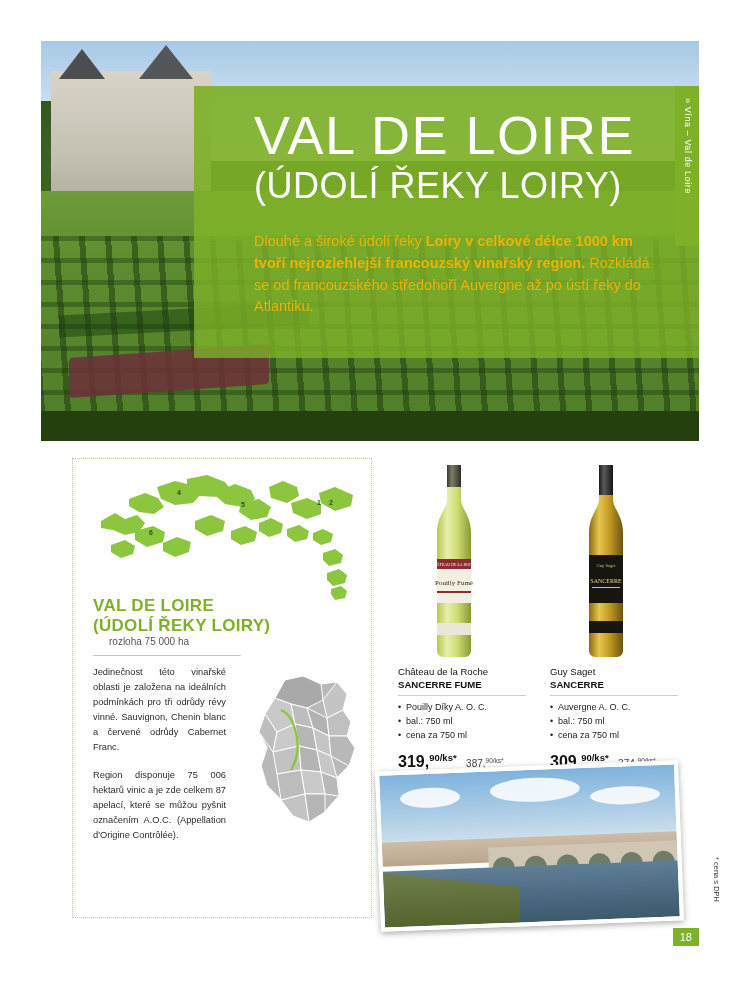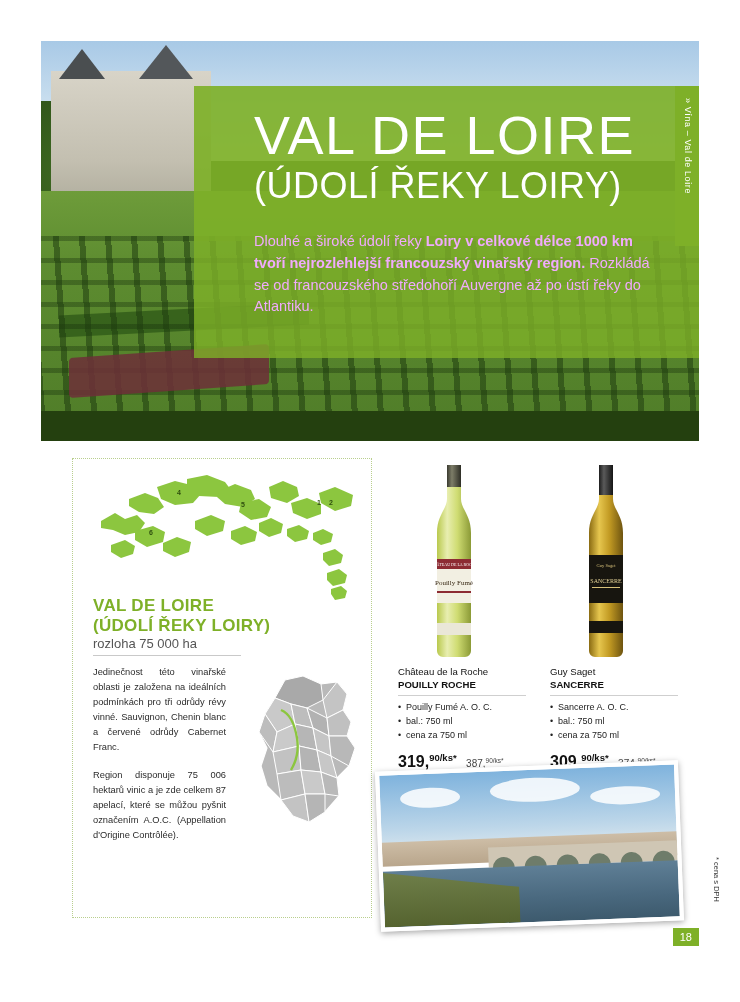--- a/index.html
+++ b/index.html
@@ -126,21 +126,21 @@
     font-size: 36px;
     letter-spacing: .5px;
     line-height: 1.02;
     font-weight: 400;
     white-space: nowrap;
   }
   .hero-text {
     position: absolute;
     left: 60px; top: 145px;
     width: 400px;
-    color: #f0abfc;
+    color: #eab308;
     font-size: 14.5px;
     line-height: 1.5;
   }
   .hero-text b { font-weight: bold; }
 
   
   .side-tab {
     position: absolute;
     right: 0; top: 45px;
     width: 24px; height: 160px;
@@ -175,23 +175,23 @@
     position: absolute;
     left: 20px; top: 137px;
     color: #7eb028;
     font-size: 17px;
     font-weight: bold;
     line-height: 1.15;
     letter-spacing: .3px;
   }
   .region-area {
     position: absolute;
-    left: 20px; top: 177px;
+    left: 36px; top: 177px;
     color: #555;
-    font-size: 13px;
+    font-size: 10px;
   }
   .rule {
     position: absolute;
     left: 20px; top: 196px;
     width: 148px; height: 1px;
     background: #c9c9c9;
   }
   .body-col {
     position: absolute;
     left: 20px; top: 206px;
@@ -461,25 +461,25 @@
       <rect x="11" y="96" width="34" height="44" fill="#f2efe2"></rect>
       <rect x="11" y="96" width="34" height="10" fill="#8d2b33"></rect>
       <text x="28" y="103" font-size="4" fill="#fff" text-anchor="middle" font-family="Liberation Serif, serif">CHÂTEAU DE LA ROCHE</text>
       <text x="28" y="122" font-size="7" fill="#3a2a16" text-anchor="middle" font-family="Liberation Serif, serif">Pouilly Fumé</text>
       <rect x="11" y="128" width="34" height="2" fill="#8d2b33"></rect>
       <rect x="11" y="160" width="34" height="12" fill="#eae7d8"></rect>
     </svg>
   </div>
   <div class="prod-name">
     <div style="font-weight:normal">Château de la Roche</div>
-    <div>POUILLY ROCHE</div>
+    <div>SANCERRE FUME</div>
   </div>
   <div class="prod-rule"></div>
   <ul class="prod-specs">
-    <li>Pouilly Fumé A. O. C.</li>
+    <li>Pouilly Díky A. O. C.</li>
     <li>bal.: 750 ml</li>
     <li>cena za 750 ml</li>
   </ul>
   <div class="price-row">
     <span class="price-main"><span>319,</span><sup>90</sup><sup>/ks*</sup></span>
     <span class="price-old"><span>387,</span><sup>90</sup><sup>/ks*</sup></span>
   </div>
 </div>
 
 <div class="product p2">
@@ -506,21 +506,21 @@
       <rect x="14" y="124" width="28" height="1" fill="#d8c27a"></rect>
       <rect x="11" y="158" width="34" height="12" fill="#17150f"></rect>
     </svg>
   </div>
   <div class="prod-name">
     <div style="font-weight:normal">Guy Saget</div>
     <div>SANCERRE</div>
   </div>
   <div class="prod-rule"></div>
   <ul class="prod-specs">
-    <li>Sancerre A. O. C.</li>
+    <li>Auvergne A. O. C.</li>
     <li>bal.: 750 ml</li>
     <li>cena za 750 ml</li>
   </ul>
   <div class="price-row">
     <span class="price-main"><span>309,</span><sup>90</sup><sup>/ks*</sup></span>
     <span class="price-old"><span>374,</span><sup>90</sup><sup>/ks*</sup></span>
   </div>
 </div>
 
 <div class="photo">

